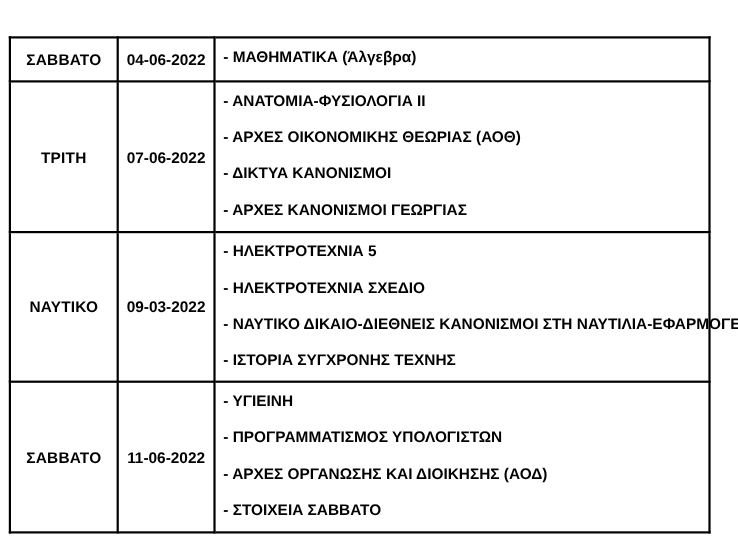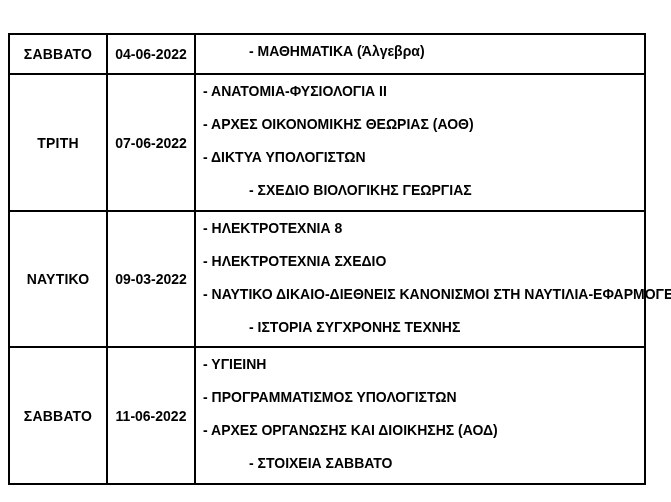--- a/index.html
+++ b/index.html
@@ -50,21 +50,20 @@
     vertical-align: top;
     padding: 8px 6px 8px 7px;
   }
   .subject {
     line-height: 16px;
     margin-bottom: 17px;
     white-space: nowrap;
   }
   .subject:last-child {
     margin-bottom: 0;
-    margin-left: 46px;
   }
   tr.row-0 { height: 40px; }
   tr.row-1 { height: 137px; }
   tr.row-2 { height: 136px; }
   tr.row-3 { height: 137px; }
 </style>
 </head>
 <body>
 
 <div class="page">
@@ -77,30 +76,30 @@
             <div class="subject">- ΜΑΘΗΜΑΤΙΚΑ (Άλγεβρα)</div>
           </td>
   </tr>
 
   <tr class="row-1">
     <td class="day-cell">ΤΡΙΤΗ</td>
     <td class="date-cell">07-06-2022</td>
     <td class="subjects-cell">
             <div class="subject">- ΑΝΑΤΟΜΙΑ-ΦΥΣΙΟΛΟΓΙΑ ΙΙ</div>
             <div class="subject">- ΑΡΧΕΣ ΟΙΚΟΝΟΜΙΚΗΣ ΘΕΩΡΙΑΣ (ΑΟΘ)</div>
-            <div class="subject">- ΔΙΚΤΥΑ ΥΠΟΛΟΓΙΣΤΩΝ</div>
-            <div class="subject">- ΣΧΕΔΙΟ ΒΙΟΛΟΓΙΚΗΣ ΓΕΩΡΓΙΑΣ</div>
+            <div class="subject">- ΔΙΚΤΥΑ ΚΑΝΟΝΙΣΜΟΙ</div>
+            <div class="subject">- ΑΡΧΕΣ ΚΑΝΟΝΙΣΜΟΙ ΓΕΩΡΓΙΑΣ</div>
           </td>
   </tr>
 
   <tr class="row-2">
     <td class="day-cell">ΝΑΥΤΙΚΟ</td>
     <td class="date-cell">09-03-2022</td>
     <td class="subjects-cell">
-            <div class="subject">- ΗΛΕΚΤΡΟΤΕΧΝΙΑ 8</div>
+            <div class="subject">- ΗΛΕΚΤΡΟΤΕΧΝΙΑ 5</div>
             <div class="subject">- ΗΛΕΚΤΡΟΤΕΧΝΙΑ ΣΧΕΔΙΟ</div>
             <div class="subject">- ΝΑΥΤΙΚΟ ΔΙΚΑΙΟ-ΔΙΕΘΝΕΙΣ ΚΑΝΟΝΙΣΜΟΙ ΣΤΗ ΝΑΥΤΙΛΙΑ-ΕΦΑΡΜΟΓΕΣ</div>
             <div class="subject">- ΙΣΤΟΡΙΑ ΣΥΓΧΡΟΝΗΣ ΤΕΧΝΗΣ</div>
           </td>
   </tr>
 
   <tr class="row-3">
     <td class="day-cell">ΣΑΒΒΑΤΟ</td>
     <td class="date-cell">11-06-2022</td>
     <td class="subjects-cell">

